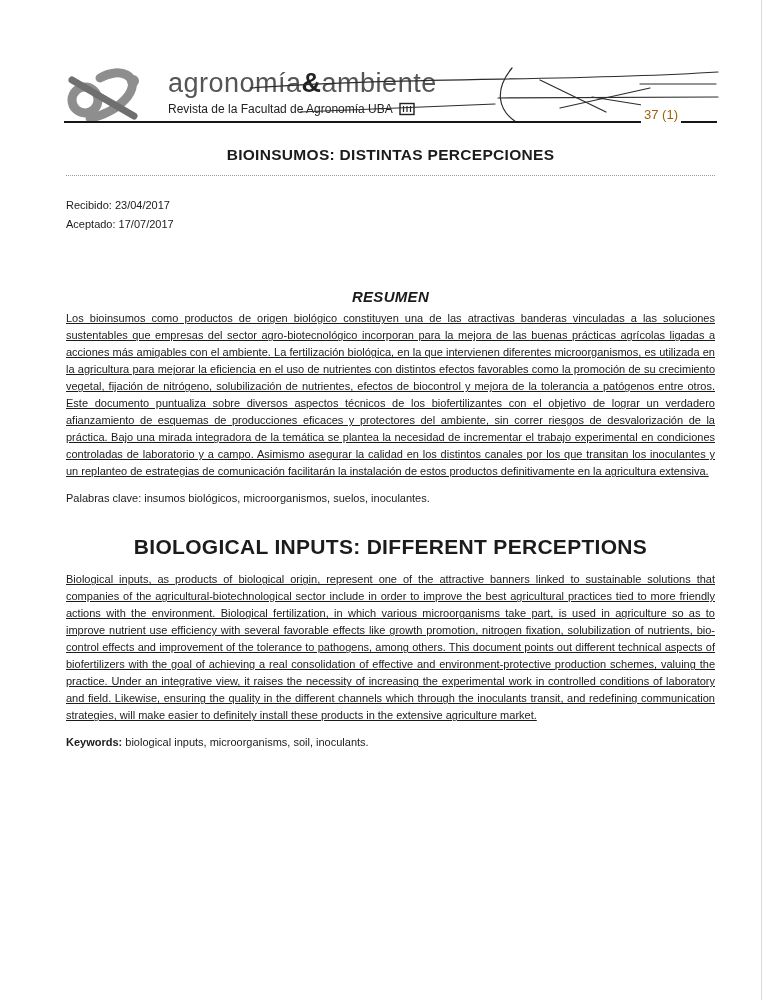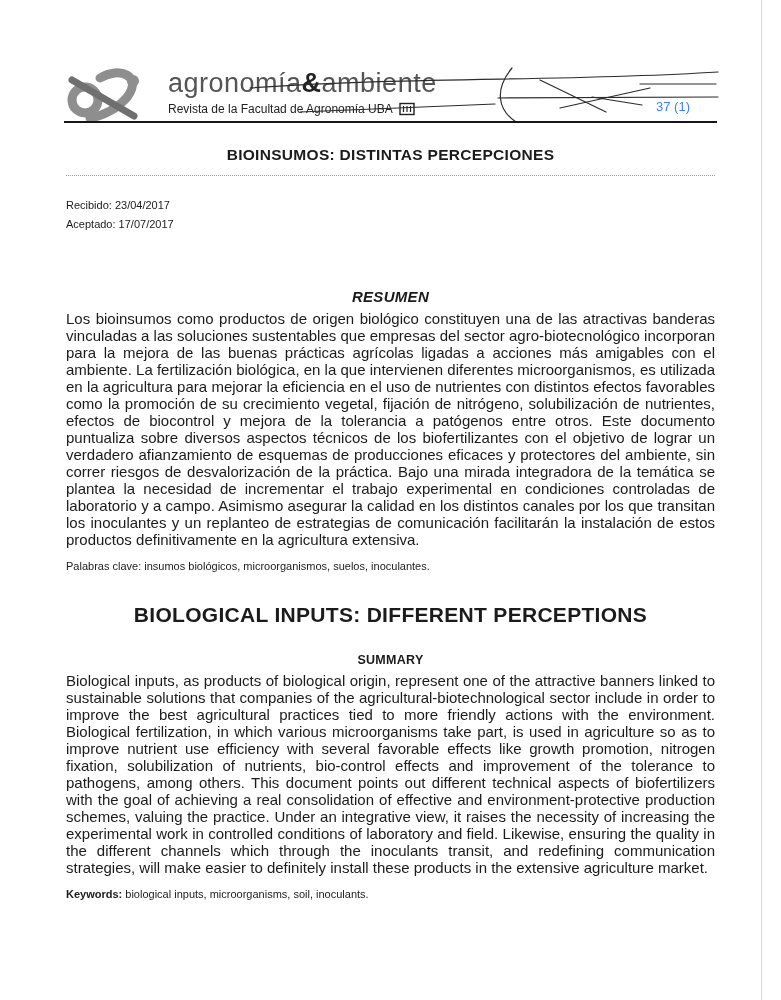--- a/index.html
+++ b/index.html
@@ -10,30 +10,30 @@
   }
   .edge-artifact{position:absolute;top:0;right:19px;width:1px;height:100%;background:#d9d9d9;}
   
   .header{position:relative;height:128px;}
   .logo{position:absolute;left:60px;top:64px;}
   .brand{position:absolute;left:168px;top:68px;}
   .brand-name{font-size:27px;line-height:30px;color:#555;letter-spacing:.5px;}
   .brand-name .amp{font-weight:bold;color:#222;}
   .brand-sub{margin-top:4px;font-size:12px;color:#222;display:flex;align-items:center;gap:6px;}
   .sketch{position:absolute;left:0;top:0;pointer-events:none;}
-  .issue{position:absolute;right:88px;top:99px;font-size:13px;color:#3b82f6;background:#fff;padding:0 3px;z-index:3;}
+  .issue{position:absolute;right:100px;top:99px;font-size:13px;color:#a16207;background:#fff;padding:8px 3px;z-index:3;}
   .rule{position:absolute;left:64px;right:64px;top:121px;height:2px;background:#161616;}
   
   .content{padding:0 66px;}
   .article-title{margin-top:18px;text-align:center;font-weight:bold;font-size:15.5px;line-height:21px;letter-spacing:.3px;}
   .authors{margin-top:8px;text-align:center;font-size:10.8px;line-height:13px;color:#222;}
   .dotted-sep{margin-top:9px;border-top:1px dotted #9a9a9a;height:0;}
   .dates{margin-top:20px;font-size:11px;line-height:19px;}
   .section-heading{margin-top:54px;text-align:center;font-weight:bold;font-size:15px;letter-spacing:.3px;font-style:italic;}
-  .body-par{margin-top:5px;font-size:15px;line-height:17px;text-align:justify;}
+  .body-par{margin-top:5px;font-size:11px;line-height:17px;text-align:justify;text-decoration:underline;}
   .kw-line{margin-top:10px;font-size:11px;line-height:16px;}
   .kw-line .kw-bold{font-weight:bold;}
   .en-title{margin-top:30px;text-align:center;font-weight:bold;font-size:21px;line-height:21px;letter-spacing:.3px;}
   .summary-heading{margin-top:28px;text-align:center;font-weight:bold;font-size:12.5px;letter-spacing:.3px;}
 </style>
 </head>
 <body>
 
 <div class="page">
   <div class="edge-artifact"></div>
@@ -106,21 +106,20 @@
     <p class="body-par" style="margin-bottom: 0px; margin-top: 5px;">Los bioinsumos como productos de origen biológico constituyen una de las atractivas banderas vinculadas a las soluciones sustentables que empresas del sector agro-biotecnológico incorporan para la mejora de las buenas prácticas agrícolas ligadas a acciones más amigables con el ambiente. La fertilización biológica, en la que intervienen diferentes microorganismos, es utilizada en la agricultura para mejorar la eficiencia en el uso de nutrientes con distintos efectos favorables como la promoción de su crecimiento vegetal, fijación de nitrógeno, solubilización de nutrientes, efectos de biocontrol y mejora de la tolerancia a patógenos entre otros. Este documento puntualiza sobre diversos aspectos técnicos de los biofertilizantes con el objetivo de lograr un verdadero afianzamiento de esquemas de producciones eficaces y protectores del ambiente, sin correr riesgos de desvalorización de la práctica. Bajo una mirada integradora de la temática se plantea la necesidad de incrementar el trabajo experimental en condiciones controladas de laboratorio y a campo. Asimismo asegurar la calidad en los distintos canales por los que transitan los inoculantes y un replanteo de estrategias de comunicación facilitarán la instalación de estos productos definitivamente en la agricultura extensiva.</p>
 
     <div class="kw-line">
       <span>Palabras clave:</span><span> insumos biológicos, microorganismos, suelos, inoculantes.</span>
     </div>
 
     <h1 class="en-title" style="margin-top: 30px;">
       <span>BIOLOGICAL INPUTS: DIFFERENT PERCEPTIONS</span><br>
     </h1>
 
-    <h2 class="summary-heading" style="margin-bottom: 0px; margin-top: 28px;">SUMMARY</h2>
 
     <p class="body-par" style="margin-bottom: 0px; margin-top: 5px;">Biological inputs, as products of biological origin, represent one of the attractive banners linked to sustainable solutions that companies of the agricultural-biotechnological sector include in order to improve the best agricultural practices tied to more friendly actions with the environment. Biological fertilization, in which various microorganisms take part, is used in agriculture so as to improve nutrient use efficiency with several favorable effects like growth promotion, nitrogen fixation, solubilization of nutrients, bio-control effects and improvement of the tolerance to pathogens, among others. This document points out different technical aspects of biofertilizers with the goal of achieving a real consolidation of effective and environment-protective production schemes, valuing the practice. Under an integrative view, it raises the necessity of increasing the experimental work in controlled conditions of laboratory and field. Likewise, ensuring the quality in the different channels which through the inoculants transit, and redefining communication strategies, will make easier to definitely install these products in the extensive agriculture market.</p>
 
     <div class="kw-line">
       <span class="kw-bold">Keywords:</span><span> biological inputs, microorganisms, soil, inoculants.</span>
     </div>
 
   </main>
 </div>
 

